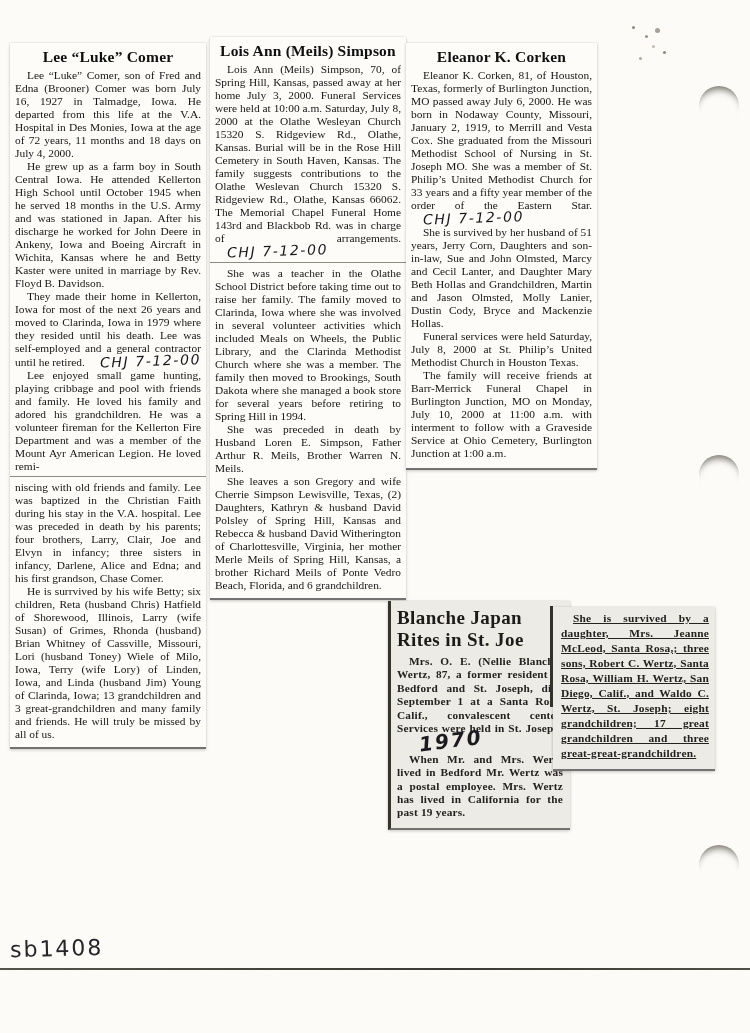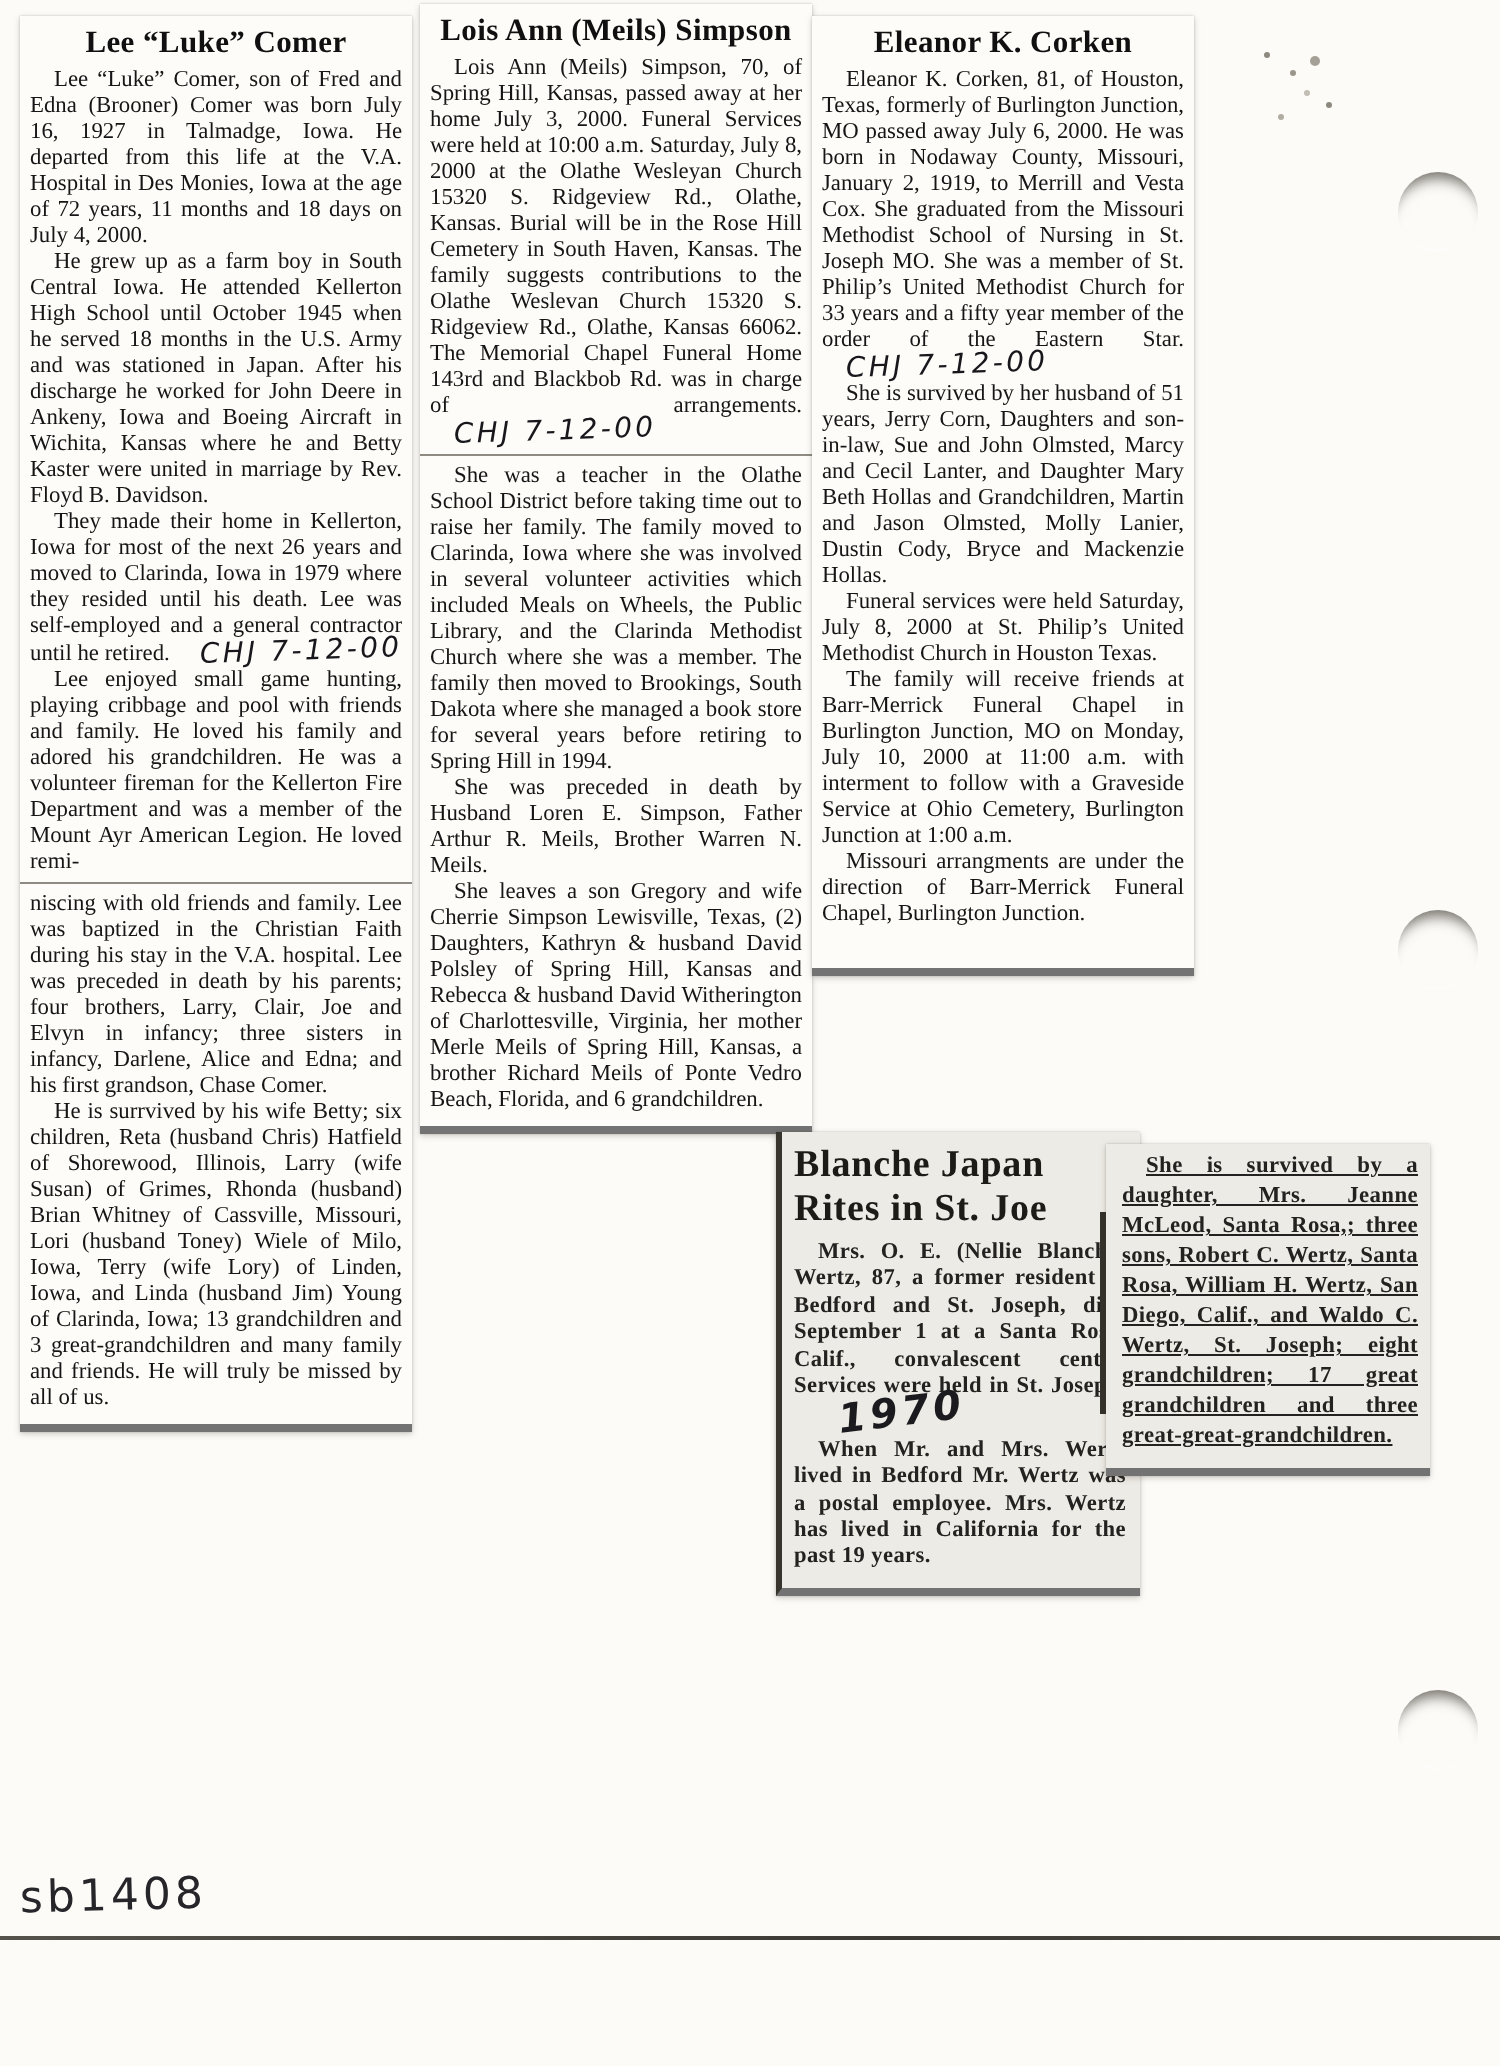--- a/index.html
+++ b/index.html
@@ -5,21 +5,21 @@
   html,body{margin:0;padding:0;}
   .page{position:relative;width:750px;height:1033px;background:#fcfbf8;overflow:hidden;
         font-family:"Liberation Serif", serif;color:#1a1a1a;}
   .clip{position:absolute;text-align:justify;background:#fdfcf9;
         box-shadow:0 1px 3px rgba(90,84,72,.28), 0 0 1px rgba(0,0,0,.18);}
   .clip h2{margin:1px 0 3px;text-align:center;font-size:15.5px;line-height:18px;
            font-weight:bold;letter-spacing:.2px;color:#101010;}
   .clip p{margin:0;font-size:11.4px;line-height:13px;color:#151515;}
   .ind{text-indent:12px;}
   .seam{border-top:1.6px solid #8f8b83;margin:3px -5px 4px;}
-  .botline{border-bottom:4px solid #737373;}
+  .botline{border-bottom:2px solid #737373;margin-top:35px;}
   
   .hw{display:inline-block;font-family:"DejaVu Sans", sans-serif;font-style:italic;
       font-size:14px;letter-spacing:1.6px;transform:rotate(-2deg);color:#17171c;
       white-space:nowrap;line-height:13px;}
   .hw-year{display:inline-block;font-family:"DejaVu Sans", sans-serif;font-style:italic;
       font-size:20px;letter-spacing:2px;transform:rotate(-7deg);color:#1b1b1f;
       white-space:nowrap;line-height:14px;padding-left:10px;}
   .hw-code{position:absolute;left:10px;top:936px;font-family:"DejaVu Sans", sans-serif;
       font-size:22px;letter-spacing:2px;transform:rotate(-1.5deg);color:#26262a;}
   
@@ -38,21 +38,21 @@
       background:linear-gradient(to right,#55524b,#3c3934 60%,#514e47);}
   .hole{position:absolute;width:40px;height:40px;border-radius:50%;background:#fcfbf8;
       box-shadow:inset 0 9px 7px -6px rgba(92,87,79,.85), inset 0 -2px 3px -2px rgba(255,255,255,.9);}
   #hole-1{left:699px;top:86px;} #hole-2{left:699px;top:455px;} #hole-3{left:699px;top:845px;}
   .specks{position:absolute;left:632px;top:26px;width:3px;height:3px;border-radius:50%;
       background:#8d897f;box-shadow:13px 9px 0 #9b968c,24px 3px 0 1px #a5a097,
       31px 25px 0 #8d897f,7px 31px 0 #b2ada3,20px 19px 0 #c2bdb3;}
   
   #clip-comer{left:10px;top:8px;width:186px;padding:4px 5px 6px;}
   #clip-simpson{left:210px;top:2px;width:186px;padding:4px 5px 6px;}
-  #clip-corken{left:406px;top:8px;width:181px;padding:4px 5px 20px;}
+  #clip-corken{left:406px;top:8px;width:181px;padding:4px 5px 8px;}
 </style>
 </head>
 <body>
 
 <div class="page">
 
   <article class="clip botline" id="clip-comer">
     <h2>Lee “Luke” Comer</h2>
     <p class="ind"><span>Lee “Luke” Comer, son of Fred and Edna (Brooner) Comer was born July 16, 1927 in Talmadge, Iowa. He departed from this life at the V.A. Hospital in Des Monies, Iowa at the age of 72 years, 11 months and 18 days on July 4, 2000.</span></p>
     <p class="ind"><span>He grew up as a farm boy in South Central Iowa. He attended Kellerton High School until October 1945 when he served 18 months in the U.S. Army and was stationed in Japan. After his discharge he worked for John Deere in Ankeny, Iowa and Boeing Aircraft in Wichita, Kansas where he and Betty Kaster were united in marriage by Rev. Floyd B. Davidson.</span></p>
@@ -74,21 +74,20 @@
     <p class="ind"><span>She leaves a son Gregory and wife Cherrie Simpson Lewisville, Texas, (2) Daughters, Kathryn &amp; husband David Polsley of Spring Hill, Kansas and Rebecca &amp; husband David Witherington of Charlottesville, Virginia, her mother Merle Meils of Spring Hill, Kansas, a brother Richard Meils of Ponte Vedro Beach, Florida, and 6 grandchildren.</span></p>
   </article>
 
   <article class="clip botline" id="clip-corken">
     <h2>Eleanor K. Corken</h2>
     <p class="ind"><span>Eleanor K. Corken, 81, of Houston, Texas, formerly of Burlington Junction, MO passed away July 6, 2000. He was born in Nodaway County, Missouri, January 2, 1919, to Merrill and Vesta Cox. She graduated from the Missouri Methodist School of Nursing in St. Joseph MO. She was a member of St. Philip’s United Methodist Church for 33 years and a fifty year member of the order of the Eastern Star.</span>
       <span class="hw">CHJ 7-12-00</span></p>
     <p class="ind"><span>She is survived by her husband of 51 years, Jerry Corn, Daughters and son-in-law, Sue and John Olmsted, Marcy and Cecil Lanter, and Daughter Mary Beth Hollas and Grandchildren, Martin and Jason Olmsted, Molly Lanier, Dustin Cody, Bryce and Mackenzie Hollas.</span></p>
     <p class="ind"><span>Funeral services were held Saturday, July 8, 2000 at St. Philip’s United Methodist Church in Houston Texas.</span></p>
     <p class="ind"><span>The family will receive friends at Barr-Merrick Funeral Chapel in Burlington Junction, MO on Monday, July 10, 2000 at 11:00 a.m. with interment to follow with a Graveside Service at Ohio Cemetery, Burlington Junction at 1:00 a.m.</span></p>
-    <p class="ind"><span>Missouri arrangments are under the direction of Barr-Merrick Funeral Chapel, Burlington Junction.</span></p>
   </article>
 
   <article class="clip old botline" id="clip-wertz">
     <h3>
       <span>Blanche Japan</span><br>
       <span>Rites in St. Joe</span>
     </h3>
     <p class="ind"><span>Mrs. O. E. (Nellie Blanche) Wertz, 87, a former resident of Bedford and St. Joseph, died September 1 at a Santa Rosa, Calif., convalescent center. Services were held in St. Joseph.</span>
       <span class="hw-year">1970</span></p>
     <p class="ind"><span>When Mr. and Mrs. Wertz lived in Bedford Mr. Wertz was a postal employee. Mrs. Wertz has lived in California for the past 19 years.</span></p>

